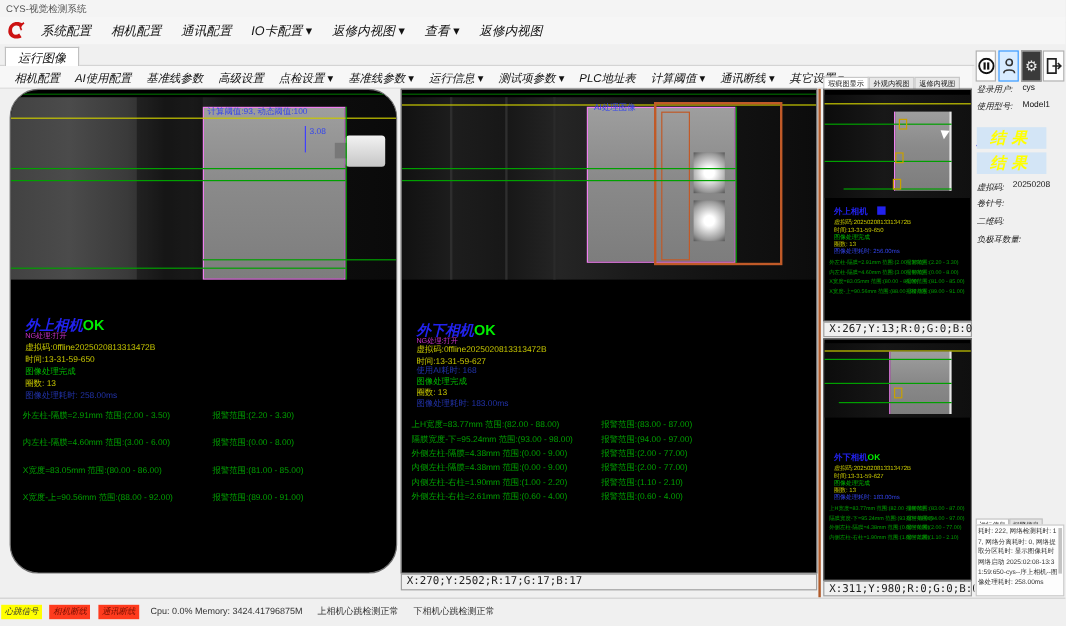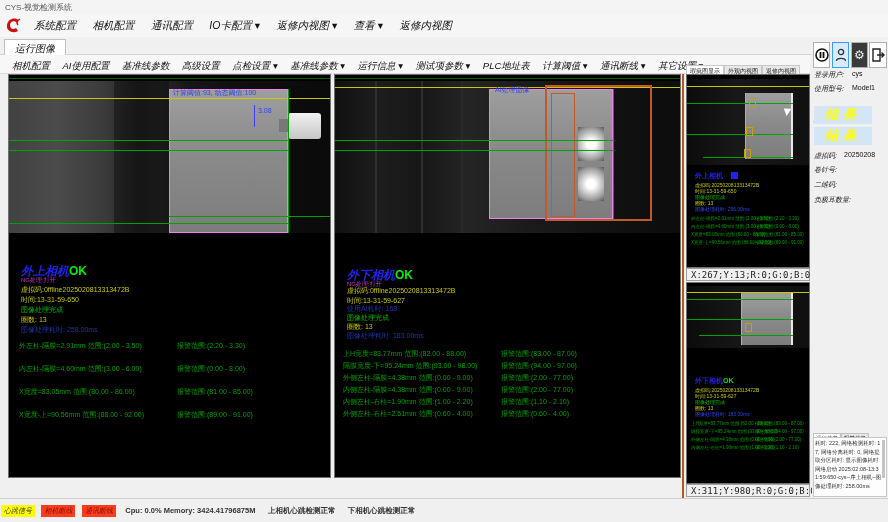--- a/index.html
+++ b/index.html
@@ -61,21 +61,21 @@
                 text-align:center; line-height:18px; font-style:italic; }
   .log-tab { display:inline-block; font-size:5.5px; color:#222; padding:1px 2px; border:1px solid #c0c0c0; background:#e6e6e6; }
   .log-tab.sel { background:#fff; }
   #logtext { font-size:5.5px; line-height:1.55; color:#333; width:68px; word-break:break-all; }
 
   
   #statusbar { left:0; top:498px; width:888px; height:14px; background:#f0f0f0; border-top:1px solid #d0d0d0; }
   .badge { display:inline-block; font-size:7px; padding:1px 3px; margin:2px 1px 0 1px; font-style:italic; }
   .badge.yellow { background:#ffff00; color:#333; }
   .badge.red { background:#ff3b1e; color:#7a1000; }
-  .sb-text { display:inline-block; font-size:7.5px; color:#333; margin:3px 4px 0 4px;font-weight:bold; }
+  .sb-text { display:inline-block; font-size:7.5px; color:#333; margin:3px 4px 0 4px; }
 
   .battery { background:linear-gradient(180deg,#9e9e9e,#8a8a8a 45%,#7d7d7d); }
   .cursor-arrow { width:0; height:0; border-left:7px solid #fff; border-top:3px solid transparent;
                   border-bottom:5px solid transparent; transform:rotate(-20deg); }
 </style>
 </head>
 <body>
 
 <div id="stage">
 
@@ -112,21 +112,21 @@
     <span class="tool-item">点检设置 ▾</span>
     <span class="tool-item">基准线参数 ▾</span>
     <span class="tool-item">运行信息 ▾</span>
     <span class="tool-item">测试项参数 ▾</span>
     <span class="tool-item">PLC地址表</span>
     <span class="tool-item">计算阈值 ▾</span>
     <span class="tool-item">通讯断线 ▾</span>
     <span class="tool-item">其它设置 ▾</span>
   </div>
 
-  <div class="abs canvas" style="left:8px; top:74px; width:323px; height:404px;">
+  <div class="abs canvas" style="left:8px; top:74px; width:323px; height:404px;border-radius:24px;">
     <div class="abs topline" style="left:0; top:3px; width:323px;"></div>
 
     <div class="abs" style="left:0; top:6px; width:323px; height:152px;
          background:linear-gradient(90deg,#424242 0%,#4b4b4b 15%,#3a3a3a 30%,#222 40%,#272727 47%,#171717 55%,#0e0e0e 72%,#0a0a0a 100%);"></div>
     <div class="abs" style="left:105px; top:6px; width:55px; height:152px; background:rgba(0,0,0,0.35);"></div>
     <div class="abs battery" style="left:160px; top:14px; width:119px; height:144px; border:1px solid #f080f0;"></div>
     <div class="abs" style="left:279px; top:38px; width:33px; height:26px; border-radius:3px;
          background:linear-gradient(180deg,#f2f2f2,#c6c6c6);"></div>
     <div class="abs" style="left:270px; top:44px; width:10px; height:13px; background:#787878;"></div>
     <div class="abs yline" style="left:0; top:23px; width:323px;"></div>
@@ -194,20 +194,21 @@
     <div class="abs meas" style="left:166px; top:286px;">报警范围:(94.00 - 97.00)</div>
     <div class="abs meas" style="left:8px; top:298px;">外侧左柱-隔膜=4.38mm 范围:(0.00 - 9.00)</div>
     <div class="abs meas" style="left:166px; top:298px;">报警范围:(2.00 - 77.00)</div>
     <div class="abs meas" style="left:8px; top:310px;">内侧左柱-隔膜=4.38mm 范围:(0.00 - 9.00)</div>
     <div class="abs meas" style="left:166px; top:310px;">报警范围:(2.00 - 77.00)</div>
     <div class="abs meas" style="left:8px; top:322px;">内侧左柱-右柱=1.90mm 范围:(1.00 - 2.20)</div>
     <div class="abs meas" style="left:166px; top:322px;">报警范围:(1.10 - 2.10)</div>
     <div class="abs meas" style="left:8px; top:334px;">外侧左柱-右柱=2.61mm 范围:(0.60 - 4.00)</div>
     <div class="abs meas" style="left:166px; top:334px;">报警范围:(0.60 - 4.00)</div>
   </div>
+  <div class="abs vsb" style="left:334px; top:478px; width:347px; height:14px;">X:270;Y:2502;R:17;G:17;B:17</div>
 
   <div class="abs" style="left:682px; top:74px; width:2px; height:424px; background:#b05a2a;"></div>
 
   <div class="abs" style="left:686px; top:59px; width:124px; height:14px;">
     <span class="s-tab sel">瑕疵图显示</span><span class="s-tab">外观内视图</span><span class="s-tab">返修内视图</span>
   </div>
 
   <div class="abs canvas" style="left:686px; top:74px; width:124px; height:194px;">
     <div class="abs" style="left:0; top:4px; width:124px; height:86px;
          background:linear-gradient(90deg,#0c0c0c,#181818 40%,#101010);"></div>

